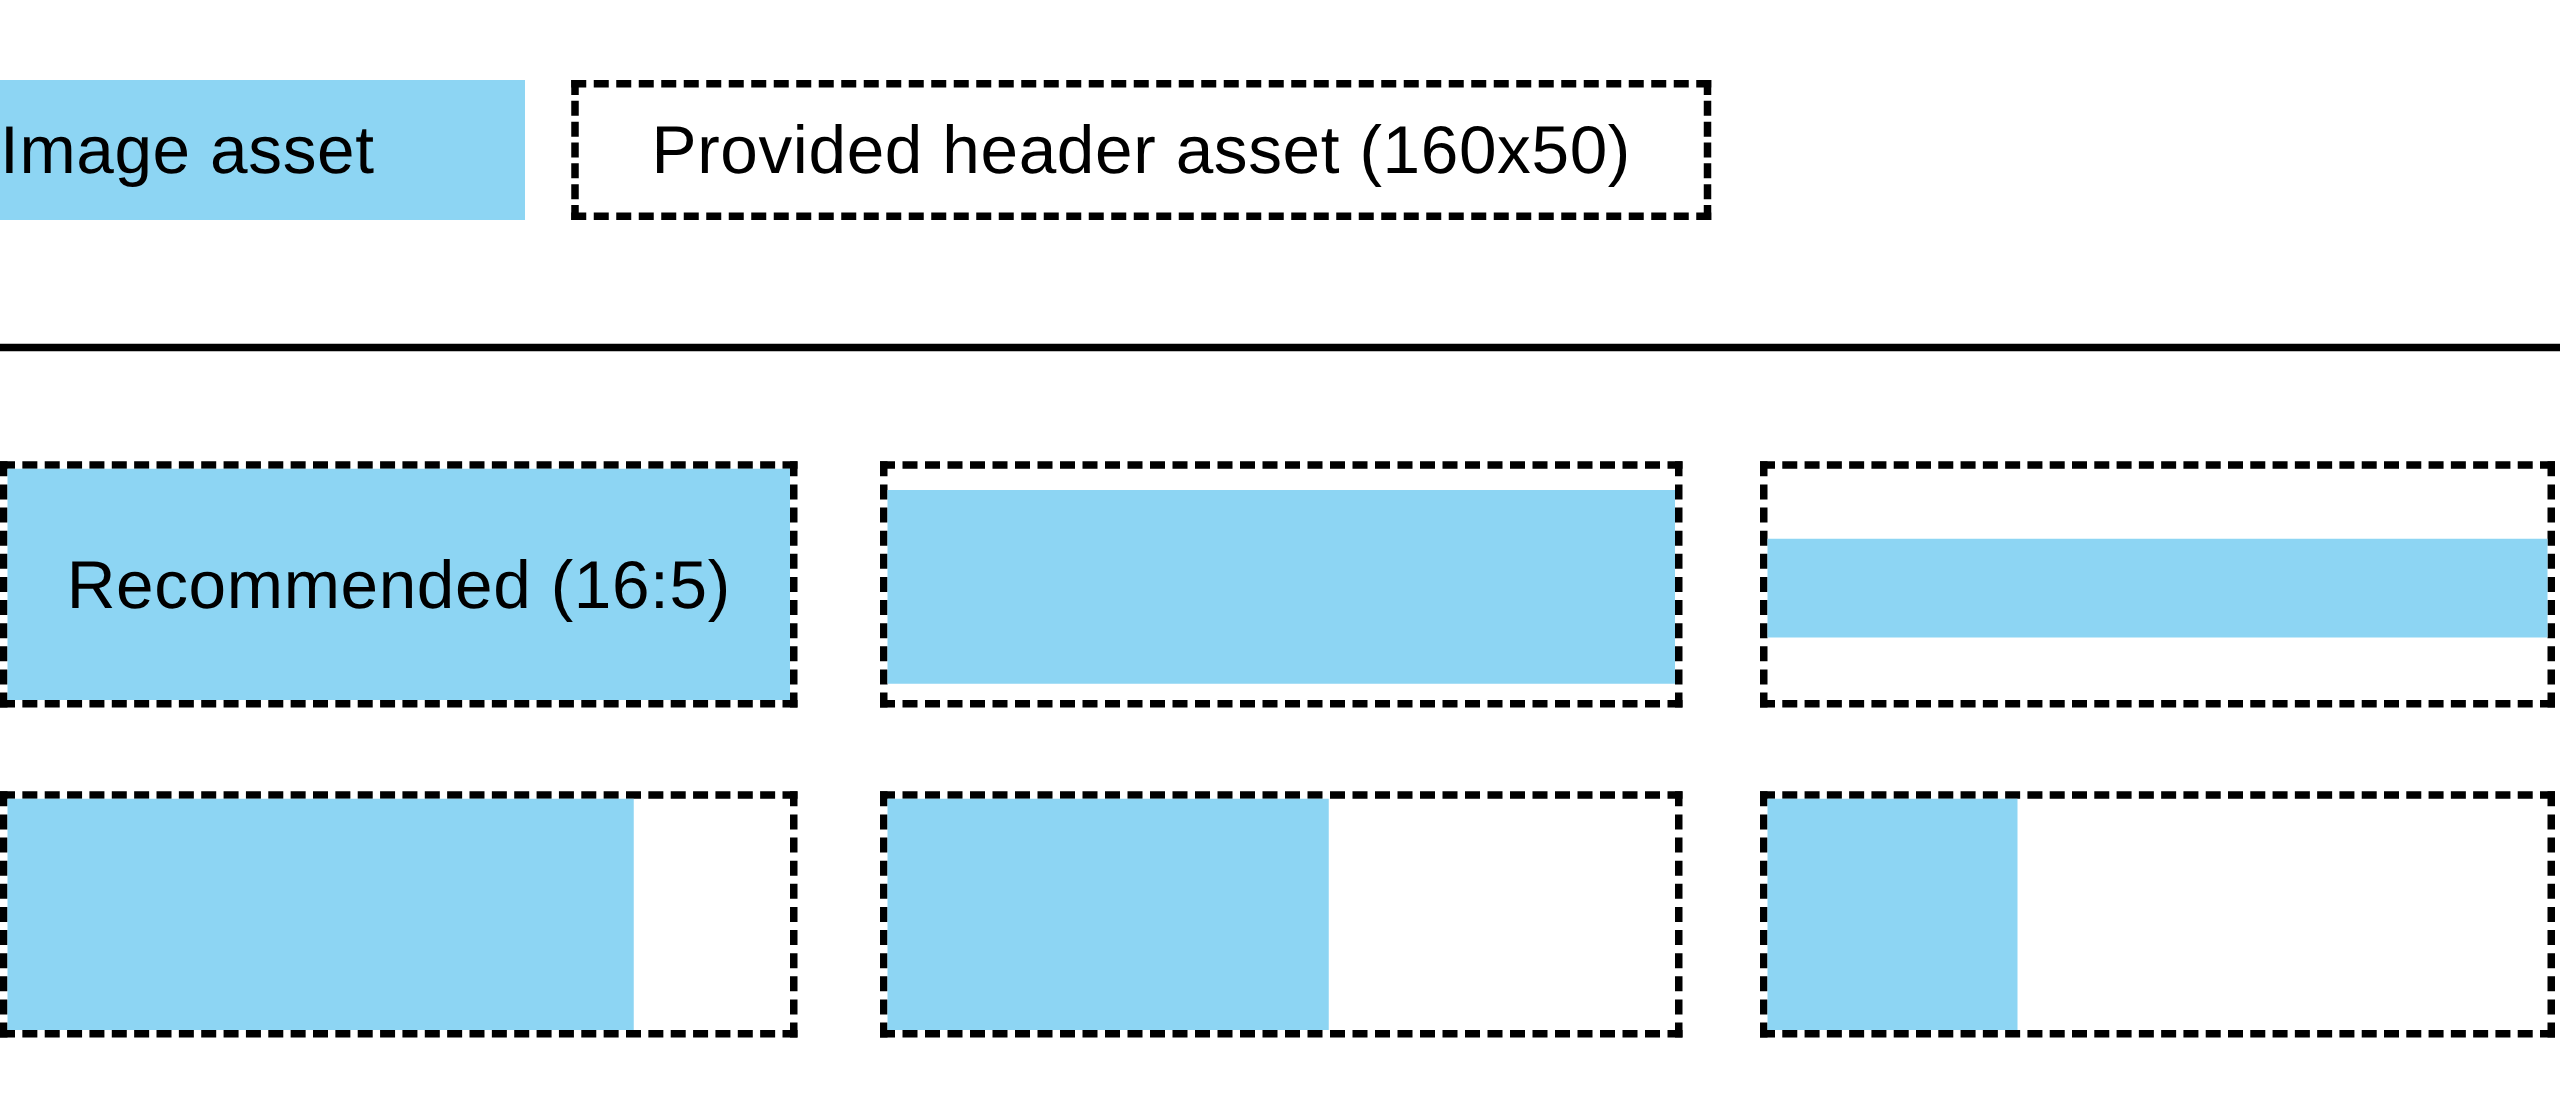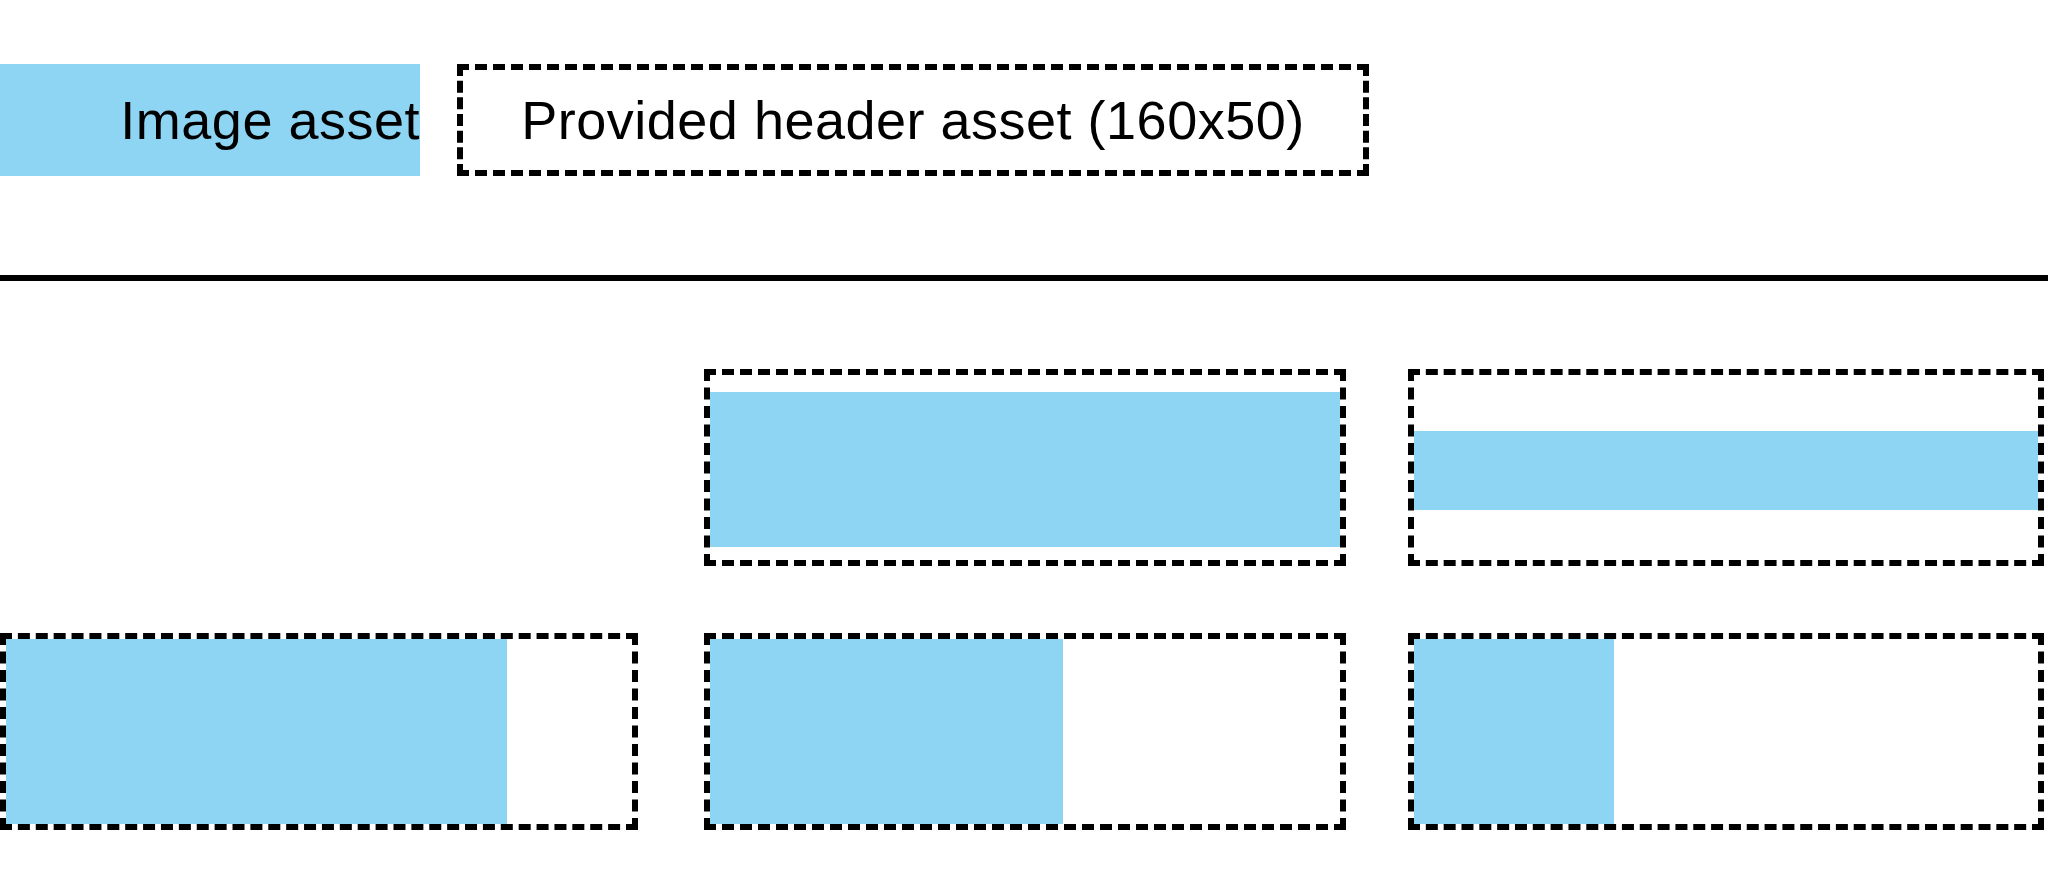--- a/index.html
+++ b/index.html
@@ -26,21 +26,21 @@
   
   .legend-asset {
     position: absolute;
     left: 0;
     top: 64px;
     width: 420px;
     height: 112px;
     background: #8DD5F3;
     display: flex;
     align-items: center;
-    justify-content: flex-end;
+    justify-content: flex-start;
   }
   .legend-space {
     position: absolute;
     left: 457px;
     top: 64px;
     width: 912px;
     height: 112px;
     box-sizing: border-box;
     border: 6px dashed #000000;
     background: #ffffff;
@@ -86,20 +86,25 @@
   <div class="legend-asset">
     <span class="label-text">Image asset</span>
   </div>
 
   <div class="legend-space">
     <span class="label-text">Provided header asset (160x50)</span>
   </div>
 
   <div class="divider"></div>
 
+  <div class="example r1 c1">
+    <div class="fill" style="left: 0%; top: 0%; width: 100%; height: 100%;">
+      <span class="label-text">Recommended (16:5)</span>
+    </div>
+  </div>
 
   <div class="example r1 c2">
     <div class="fill" style="left: 0%; top: 9%; width: 100%; height: 84%;"></div>
   </div>
 
   <div class="example r1 c3">
     <div class="fill" style="left: 0%; top: 30%; width: 100%; height: 43%;"></div>
   </div>
 
   <div class="example r2 c1">

